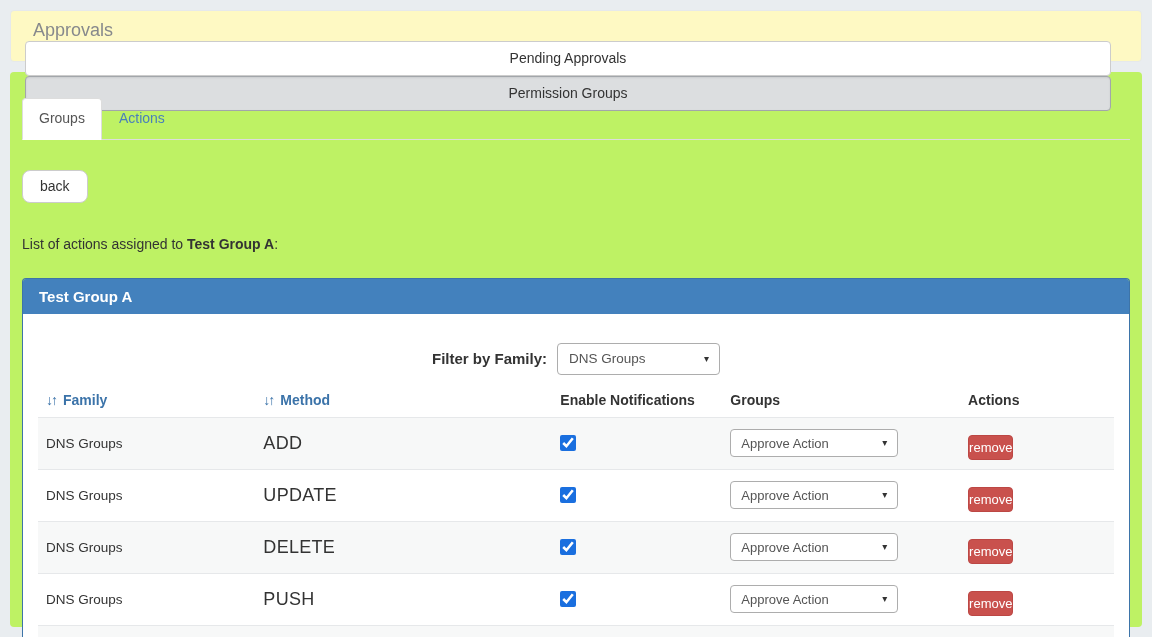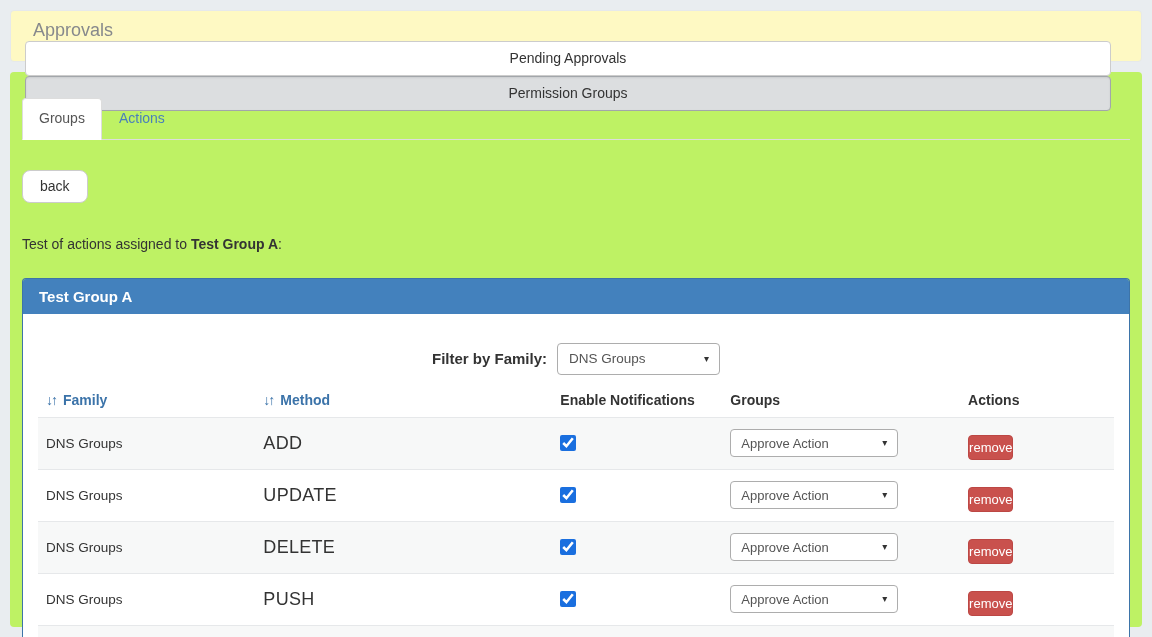--- a/index.html
+++ b/index.html
@@ -189,21 +189,21 @@
 
 <div class="main-card">
 
   <div class="tabs">
     <div class="tab active">Groups</div>
     <div class="tab">Actions</div>
   </div>
 
   <button class="back-btn">back</button>
 
-  <p class="intro"><span>Test of actions assigned to </span><b>Test Group A</b><span>:</span></p>
+  <p class="intro"><span>List of actions assigned to </span><b>Test Group A</b><span>:</span></p>
 
   <div class="panel">
     <div class="panel-heading">Test Group A</div>
     <div class="panel-body">
 
       <div class="filter-row">
         <span class="filter-label">Filter by Family:</span>
         <span class="select-wrap">
           <select>
             <option>DNS Groups</option>

